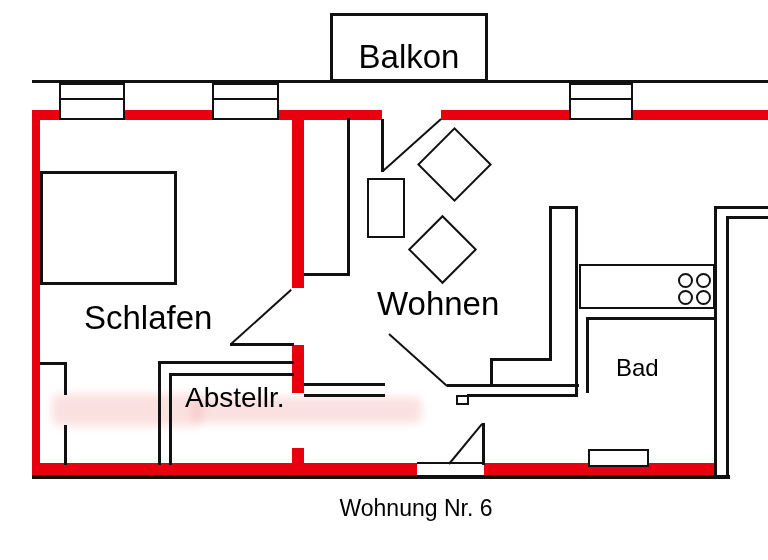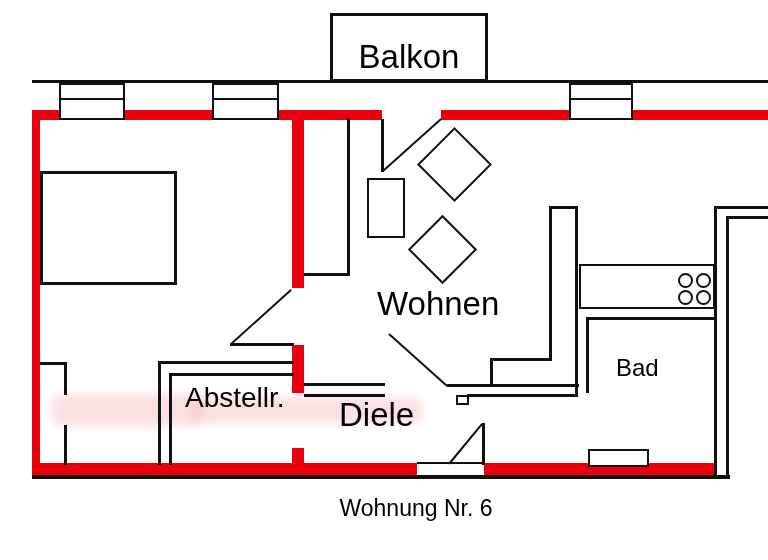--- a/index.html
+++ b/index.html
@@ -105,20 +105,20 @@
   <div class="bl" style="left:198px;top:343px;width:64px;height:3px;"></div>
   <div class="swing" style="left:199px;top:343px;width:81px;transform:rotate(-42deg);"></div>
 
   <div class="swing" style="left:357px;top:333px;width:78px;transform:rotate(41.9deg);"></div>
 
   <div class="bl" style="left:385px;top:462px;width:67px;height:2px;"></div>
   <div class="bl" style="left:450px;top:423px;width:3px;height:42px;"></div>
   <div class="swing" style="left:417px;top:463px;width:52px;transform:rotate(-50.5deg);"></div>
 
   <div class="label" style="left:298px;top:40px;width:158px;text-align:center;font-size:33px;">Balkon</div>
+  <div class="label" style="left:52px;top:301px;font-size:33px;">Schlafen</div>
   <div class="label" style="left:345px;top:287px;font-size:33px;">Wohnen</div>
   <div class="label" style="left:584px;top:356px;font-size:24px;">Bad</div>
   <div class="label" style="left:153px;top:384px;font-size:28px;">Abstellr.</div>
-  <div class="label" style="left:307px;top:398px;font-size:33px;">Diele</div>
 
   <div class="label" style="left:0;top:497px;width:768px;text-align:center;font-size:23px;">Wohnung Nr. 6</div>
 
 </div>
 
 </body></html>

